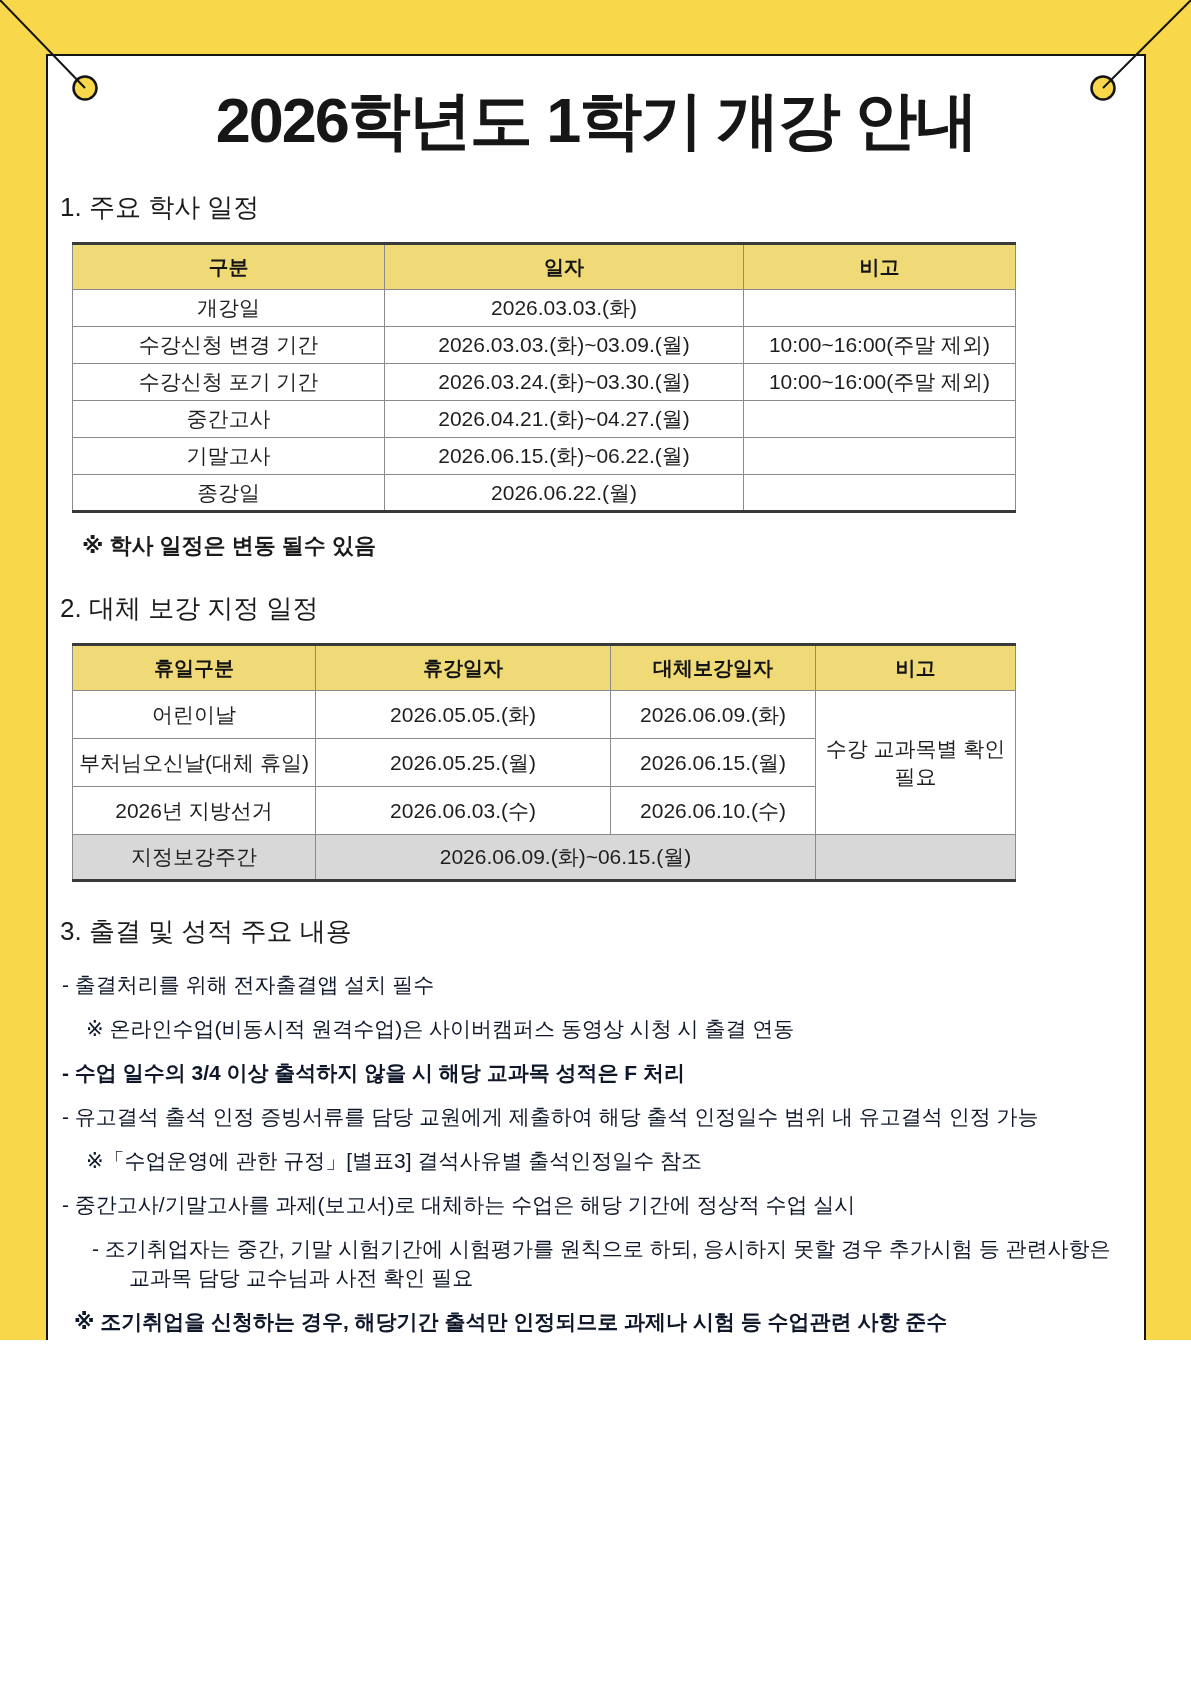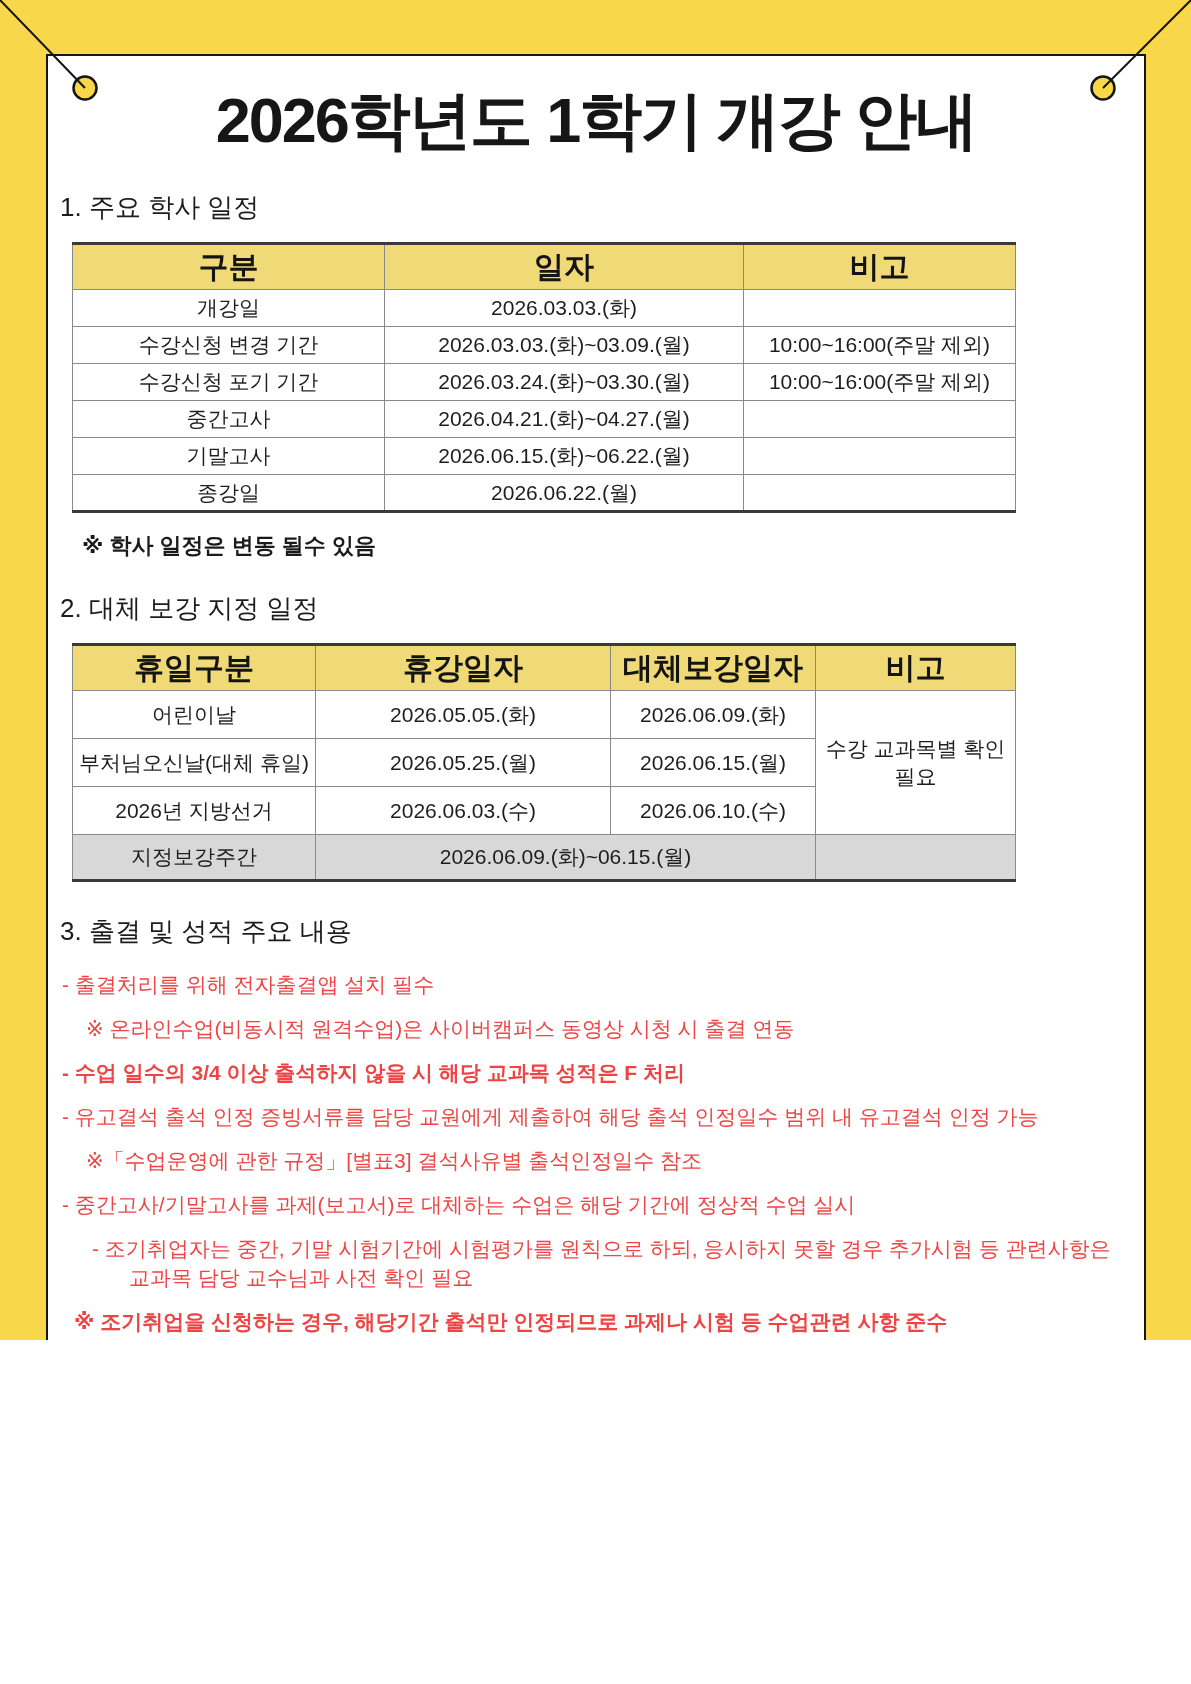--- a/index.html
+++ b/index.html
@@ -20,30 +20,30 @@
     font-size:63px; font-weight:900; letter-spacing:-2px; color:#161616; line-height:76px;
   }
 
   .sec-h { margin:34px 0 0 12px; font-size:26px; font-weight:500; color:#1c1c1c; line-height:30px; }
 
   table.tbl {
     margin:20px 0 0 24px; border-collapse:collapse; table-layout:fixed; width:943px;
     border-top:3px solid #3a3a3a; border-bottom:3px solid #3a3a3a;
   }
   .tbl th, .tbl td { border:1.5px solid #8a8a8a; padding:0 6px; overflow:hidden; }
-  .tbl th { background:#EFDA77; font-size:30px; font-weight:700; color:#141414; height:46px; }
+  .tbl th { background:#EFDA77; font-size:20px; font-weight:700; color:#141414; height:46px; }
   .tbl td { font-size:21px; color:#1e1e1e; text-align:center; }
   .t1 td { height:37px; }
   .t2 td { height:48px; }
   .t2 tr.grayrow td { background:#D8D8D8; height:46px; }
 
   .note { margin:20px 0 0 34px; font-size:22px; font-weight:700; color:#1a1a1a; line-height:26px; }
 
   .items { margin-top:24px; }
-  .item { margin:0 28px 15px 14px; font-size:21px; line-height:29px; color:#ef4444; max-width:1052px; }
+  .item { margin:0 28px 15px 14px; font-size:21px; line-height:29px; color:#0f172a; max-width:1052px; }
   .item.sub { margin-left:38px; }
   .item.x { margin-left:26px; }
   .item.b { font-weight:700; }
   .item.u { text-decoration:underline; text-underline-offset:7px; text-decoration-thickness:2px; }
   .item.hang { padding-left:37px; text-indent:-37px;margin-left:44px; }
 
   .footer { margin-top:50px; display:flex; align-items:center; justify-content:center; gap:13px; }
   .logo-mark { width:80px; height:76px; flex:0 0 auto; }
   .f-uni { font-size:47px; font-weight:900; letter-spacing:-1px; color:#121212; }
   .f-bar { font-size:45px; font-weight:200; color:#1d1d1d; margin:0 5px; transform:scaleX(.7); }

